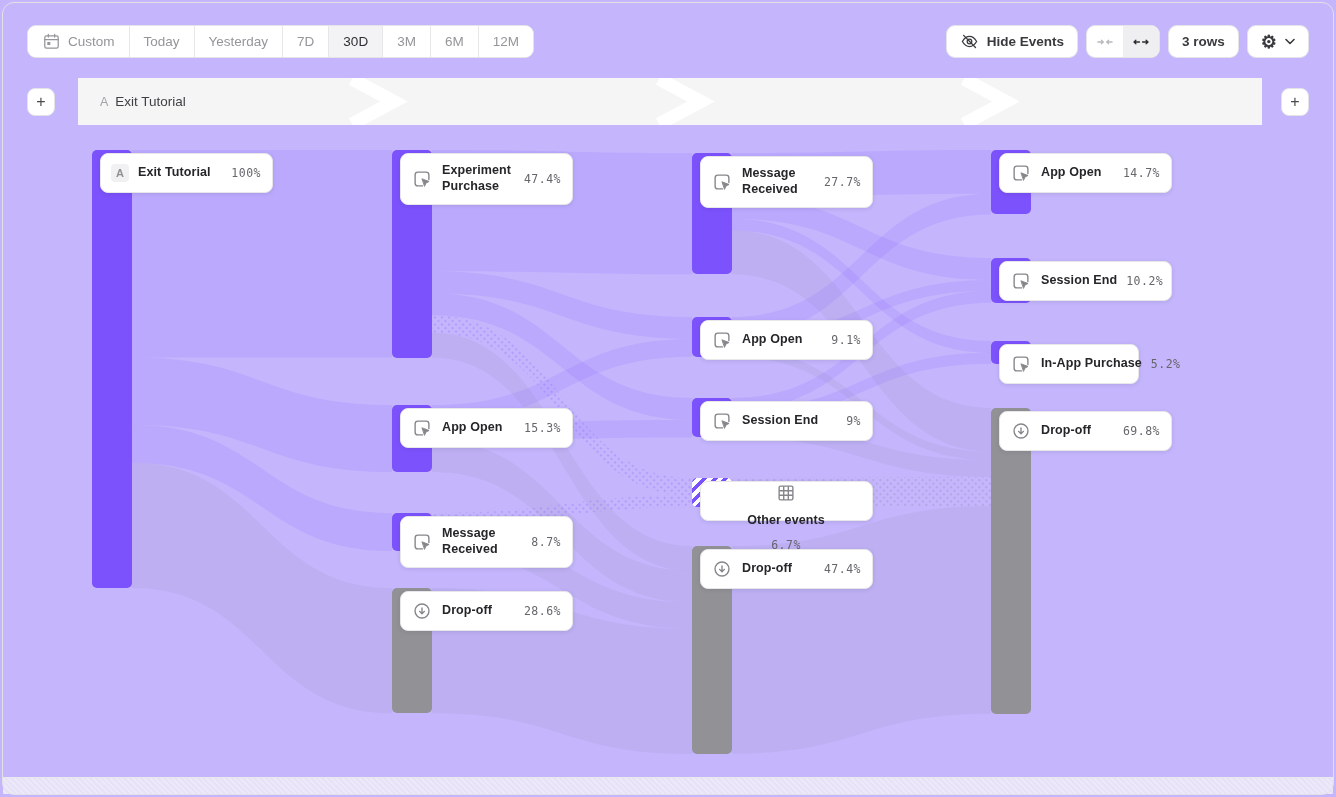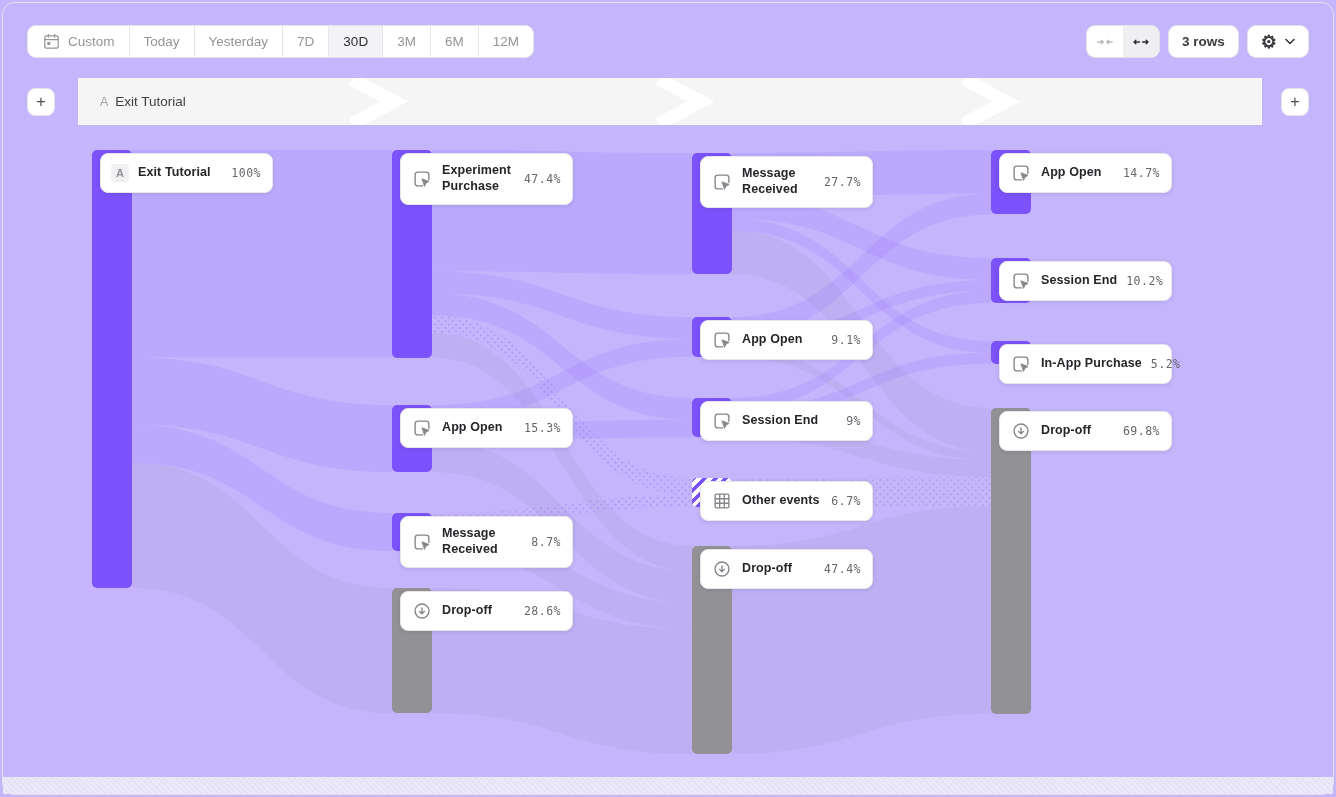--- a/index.html
+++ b/index.html
@@ -79,20 +79,30 @@
         </button>
         <button class="seg">
           <span>6M</span>
         </button>
         <button class="seg">
           <span>12M</span>
         </button>
       </div>
 
     <div class="right-controls">
+      <button class="tbtn">
+        <span class="icon">
+          <svg width="19" height="19" viewBox="0 0 24 24" fill="none" stroke="#3a3a3e" stroke-width="1.6" stroke-linecap="round">
+            <path d="M3 12 C5.6 7.6 8.7 5.6 12 5.6 C15.3 5.6 18.4 7.6 21 12 C18.4 16.4 15.3 18.4 12 18.4 C8.7 18.4 5.6 16.4 3 12 Z"></path>
+            <circle cx="12" cy="12" r="2.9"></circle>
+            <line x1="4.6" y1="4.2" x2="19.6" y2="19.6"></line>
+          </svg>
+        </span>
+        <span>Hide Events</span>
+      </button>
 
       <div class="seg2">
         <div class="half">
           <span class="icon">
             <svg width="18" height="18" viewBox="0 0 24 24" fill="none" stroke="#b9b9be" stroke-width="1.7" stroke-linecap="round" stroke-linejoin="round">
               <path d="M2.5 12 H9.5 M7.2 9.6 L9.8 12 L7.2 14.4"></path>
               <path d="M21.5 12 H14.5 M16.8 9.6 L14.2 12 L16.8 14.4"></path>
             </svg>
           </span>
         </div>
@@ -253,21 +263,21 @@
         <span class="icon">
           <svg width="22" height="22" viewBox="0 0 24 24" fill="none" stroke="#85858b" stroke-width="1.5" stroke-linecap="round">
             <path d="M12.5 19.5 H7.5 C5.8 19.5 4.5 18.2 4.5 16.5 V7.5 C4.5 5.8 5.8 4.5 7.5 4.5 H16.5 C18.2 4.5 19.5 5.8 19.5 7.5 V12.5"></path>
             <path d="M12.3 11.9 L19.7 14.7 L16.4 16.3 L14.9 19.7 Z" fill="#85858b" stroke="#85858b" stroke-width="1" stroke-linejoin="round"></path>
           </svg>
         </span>
         <span class="nlabel one">Session End</span>
         <span class="pct">9%</span>
       </div>
       <div class="bar other" style="left: 692px; top: 478px; height: 29.3px;"></div>
-      <div class="card" style="left: 700px; top: 481px; width: 173px; height: 40px;">
+      <div class="card" style="left: 700px; top: 481px; width: 173px; height: 40px; flex-direction: column;">
         <span class="icon">
           <svg width="22" height="22" viewBox="0 0 24 24" fill="none" stroke="#85858b" stroke-width="1.5">
             <rect x="4.5" y="4.5" width="15" height="15" rx="1.6"></rect>
             <path d="M9.5 4.5 V19.5 M14.5 4.5 V19.5 M4.5 9.5 H19.5 M4.5 14.5 H19.5"></path>
           </svg>
         </span>
         <span class="nlabel one">Other events</span>
         <span class="pct">6.7%</span>
       </div>
       <div class="bar dropoff" style="left: 692px; top: 546px; height: 207.6px;"></div>
@@ -297,21 +307,21 @@
         <span class="icon">
           <svg width="22" height="22" viewBox="0 0 24 24" fill="none" stroke="#85858b" stroke-width="1.5" stroke-linecap="round">
             <path d="M12.5 19.5 H7.5 C5.8 19.5 4.5 18.2 4.5 16.5 V7.5 C4.5 5.8 5.8 4.5 7.5 4.5 H16.5 C18.2 4.5 19.5 5.8 19.5 7.5 V12.5"></path>
             <path d="M12.3 11.9 L19.7 14.7 L16.4 16.3 L14.9 19.7 Z" fill="#85858b" stroke="#85858b" stroke-width="1" stroke-linejoin="round"></path>
           </svg>
         </span>
         <span class="nlabel one">Session End</span>
         <span class="pct">10.2%</span>
       </div>
       <div class="bar event" style="left: 991px; top: 341px; height: 22.8px;"></div>
-      <div class="card" style="left: 999px; top: 344px; width: 173px; height: 40px; text-align: center;">
+      <div class="card" style="left: 999px; top: 344px; width: 140px; height: 40px; text-align: center;">
         <span class="icon">
           <svg width="22" height="22" viewBox="0 0 24 24" fill="none" stroke="#85858b" stroke-width="1.5" stroke-linecap="round">
             <path d="M12.5 19.5 H7.5 C5.8 19.5 4.5 18.2 4.5 16.5 V7.5 C4.5 5.8 5.8 4.5 7.5 4.5 H16.5 C18.2 4.5 19.5 5.8 19.5 7.5 V12.5"></path>
             <path d="M12.3 11.9 L19.7 14.7 L16.4 16.3 L14.9 19.7 Z" fill="#85858b" stroke="#85858b" stroke-width="1" stroke-linejoin="round"></path>
           </svg>
         </span>
         <span class="nlabel one">In-App Purchase</span>
         <span class="pct">5.2%</span>
       </div>
       <div class="bar dropoff" style="left: 991px; top: 408px; height: 305.7px;"></div>

